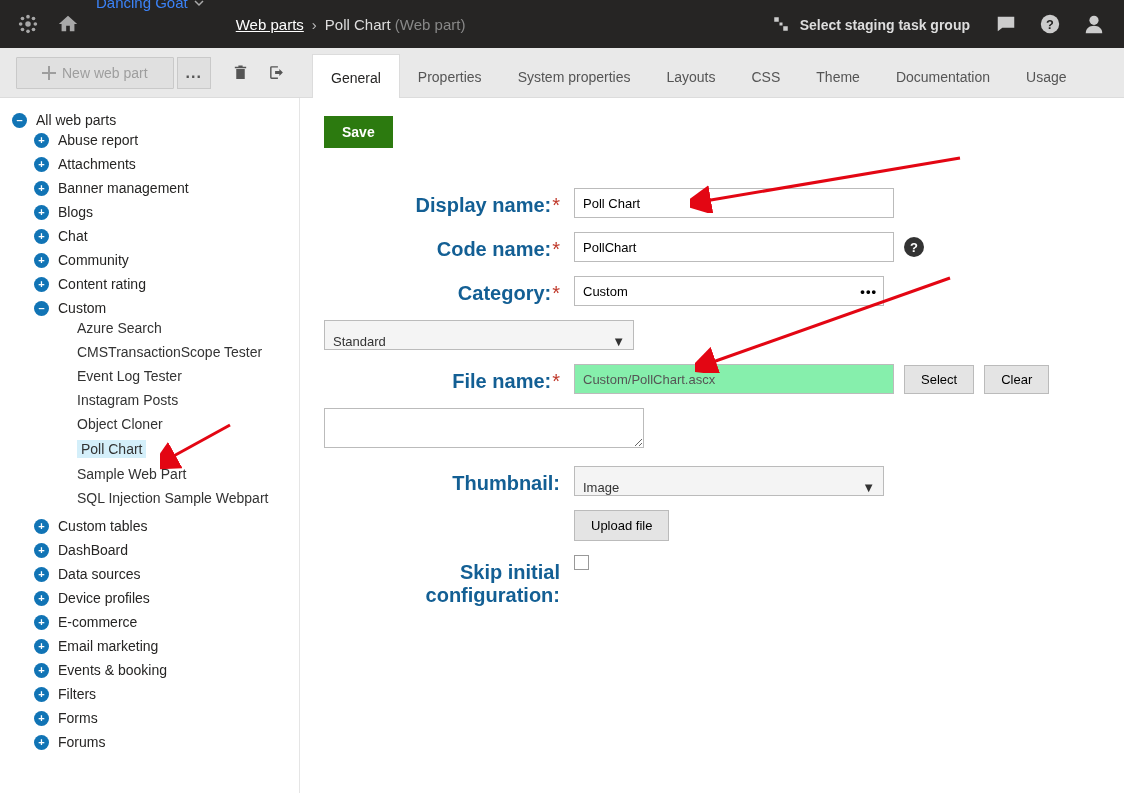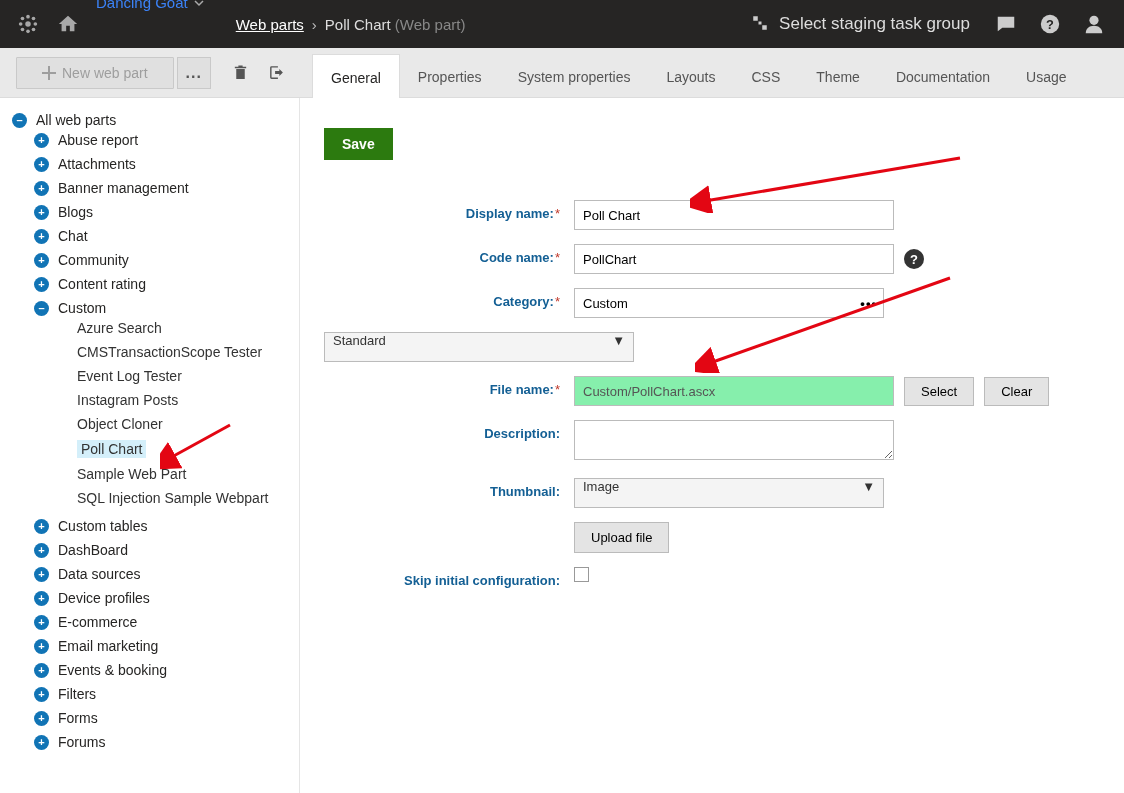--- a/index.html
+++ b/index.html
@@ -10,21 +10,21 @@
 .header .hicon { width: 40px; height: 48px; display: flex; align-items: center; justify-content: center; color: #a8a8a8; cursor: pointer; }
 .header .hicon svg { width: 22px; height: 22px; fill: currentColor; }
 .header .site-name { padding: 0 16px 0 8px; color: #3b82f6; font-size: 15px; display: flex; align-items: flex-start; height: 60px; cursor: pointer; }
 .header .chev { margin-left: 6px; }
 .breadcrumb { padding-left: 16px; font-size: 15px; display: flex; align-items: center; }
 .breadcrumb a { color: #fff; text-decoration: underline; cursor: pointer; }
 .breadcrumb .sep { margin: 0 8px; color: #bbb; }
 .breadcrumb .current { color: #ddd; }
 .breadcrumb .paren { color: #888; }
 .header .spacer { flex: 1; }
-.header .staging { display: flex; align-items: flex-start; color: #ddd; font-size: 17px; padding: 0 14px; cursor: pointer; }
+.header .staging { display: flex; align-items: flex-end; color: #ddd; font-size: 14px; padding: 0 14px; cursor: pointer; font-weight: bold; }
 .header .staging svg { width: 18px; height: 18px; margin-right: 10px; fill: #ccc; }
 .header .righticon { width: 44px; height: 48px; display: flex; align-items: center; justify-content: center; color: #ccc; cursor: pointer; }
 .header .righticon svg { width: 22px; height: 22px; fill: currentColor; }
 
 
 .toolbar { height: 50px; background: #e9e9e9; display: flex; align-items: center; padding: 0 16px; border-bottom: 1px solid #dcdcdc; }
 .btn-disabled { background: #e0e0e0; color: #9e9e9e; border: 1px solid #c9c9c9; padding: 7px 25px; font-size: 14px; display: inline-flex; align-items: center; border-radius: 1px; }
 .btn-more { border: 1px solid #c9c9c9; background: #e0e0e0; color: #555; padding: 6px 8px; margin-left: 3px; font-size: 16px; font-weight: bold; letter-spacing: 1px; cursor: pointer; }
 .tool-icon { width: 36px; display: flex; justify-content: center; align-items: center; color: #555; cursor: pointer; }
 .tool-icon svg { width: 17px; height: 17px; fill: currentColor; }
@@ -46,31 +46,31 @@
 .tree-children { list-style: none; padding-left: 22px; border-left: none; }
 .custom-children { list-style: none; padding-left: 43px; }
 .custom-children li { padding: 4px 0; }
 .custom-children .selected { background: #d4effa; display: inline-block; padding: 1px 4px; }
 
 
 .main { flex: 1; position: relative; }
 .tab { padding: 15px 18px 12px 18px; font-size: 14px; color: #555; cursor: pointer; }
 .tab.active { background: #fff; color: #262524; border-top: 1px solid #dcdcdc; border-left: 1px solid #dcdcdc; border-right: 1px solid #dcdcdc; margin-bottom: -1px; }
 
-.main-body { padding: 30px 24px; position: relative; }
+.main-body { padding: 18px 24px; position: relative; }
 .save-btn { background: #2c7a0f; color: #fff; border: none; padding: 8px 18px; font-size: 14px; font-weight: bold; cursor: pointer; }
 
 .form { margin-top: 40px; }
 .form-row { display: flex; align-items: flex-start; margin-bottom: 14px; }
-.form-label { width: 250px; text-align: right; color: #135f94; font-weight: bold; font-size: 13px; padding-right: 14px; padding-top: 6px; }
+.form-label { width: 250px; text-align: right; color: #135f94; font-weight: bold; font-size: 20px; padding-right: 14px; padding-top: 6px; }
 .form-label .req { color: #c0392b; font-weight: normal; margin-left: 1px; }
 .form-control { }
 .text-input { width: 320px; height: 30px; border: 1px solid #bbb; padding: 0 8px; font-size: 13px; background: #fff; }
 .text-input.ro { background: #86efac; color: #555; }
-.select-box { width: 310px; height: 30px; border: 1px solid #bbb; background: #f4f4f4; display: flex; align-items: flex-start; padding: 0 8px; font-size: 13px; position: relative; color: #333;}
+.select-box { width: 310px; height: 30px; border: 1px solid #bbb; background: #f4f4f4; display: flex; align-items: flex-end; padding: 0 8px; font-size: 13px; position: relative; color: #333;}
 .select-box .caret { position: absolute; right: 8px; }
 .select-cat { width: 310px; height: 30px; border: 1px solid #bbb; display: flex; align-items: center; padding: 0 8px; font-size: 13px; background: #fff; position: relative; }
 .select-cat .dots { position: absolute; right: 6px; font-weight: bold; letter-spacing: 1px; }
 .help-icon { width: 20px; height: 20px; background: #333; border-radius: 50%; color: #fff; display: inline-flex; align-items: center; justify-content: center; font-size: 13px; font-weight: bold; margin-left: 10px; cursor: pointer; }
 .filename-row .btn { background: #e4e4e4; border: 1px solid #bbb; padding: 6px 16px; font-size: 13px; margin-left: 10px; cursor: pointer; }
 textarea.desc { width: 320px; height: 40px; border: 1px solid #bbb; resize: both; padding: 4px 8px; font-size: 13px; }
 .upload-btn { background: #e4e4e4; border: 1px solid #bbb; padding: 7px 16px; font-size: 13px; cursor: pointer; }
 .chk { width: 15px; height: 15px; border: 1px solid #999; background: #fff; display: inline-block; }
 
 
@@ -356,21 +356,20 @@
         </div>
         <div class="form-row filename-row">
           <div class="form-label"><span>File name:</span><span class="req">*</span></div>
           <div class="form-control" style="display:flex;align-items:center;">
             <input class="text-input ro" readonly="" value="Custom/PollChart.ascx" style="">
             <button class="btn">Select</button>
             <button class="btn">Clear</button>
           </div>
         </div>
         <div class="form-row">
-          <div class="form-label"><span>Description:</span></div>
           <div class="form-control"><textarea class="desc" style=""></textarea></div>
         </div>
         <div class="form-row">
           <div class="form-label"><span>Thumbnail:</span></div>
           <div class="form-control">
             <div class="select-box">
               <span>Image</span>
               <span class="caret">▼</span>
             </div>
           </div>

